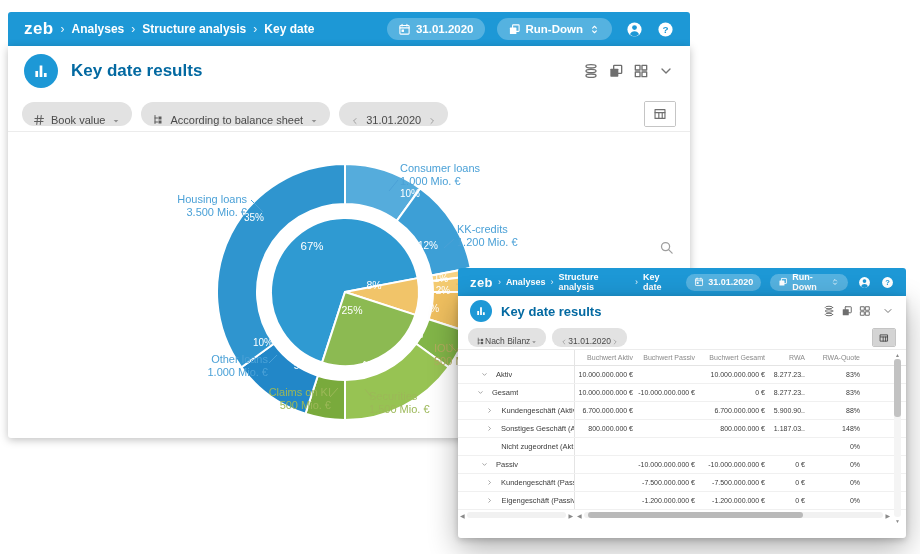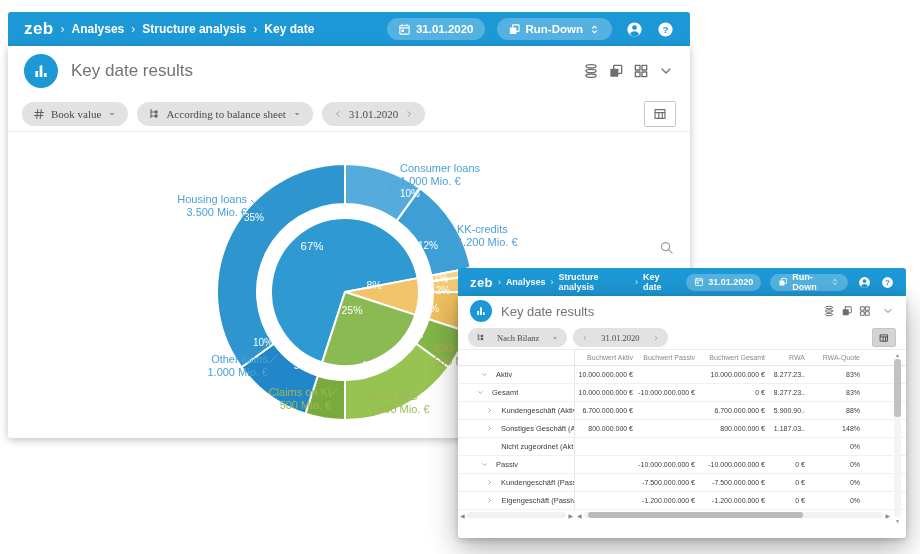--- a/index.html
+++ b/index.html
@@ -32,35 +32,35 @@
   .w-main{z-index:1;}
   .w-detail .card{width:448px;height:242px;border-radius:0 0 3px 3px;
       box-shadow:0 10px 30px rgba(0,0,0,.32), 0 2px 6px rgba(0,0,0,.18);position:relative;}
   .w-detail{filter:none;}
   .title-row{display:flex;align-items:center;}
   .w-main .title-row{height:50px;padding:0 16px;}
   .w-detail .title-row{height:30px;padding:0 12px;}
   .circ{border-radius:50%;background:#1D98D6;color:#fff;display:flex;align-items:center;justify-content:center;}
   .w-main .circ{width:34px;height:34px;font-size:18px;}
   .w-detail .circ{width:22px;height:22px;font-size:12px;}
-  .card-title{color:#737373;font-weight:400;}
+  .card-title{color:#0369a1;font-weight:700;}
   .w-main .card-title{font-size:17px;margin-left:13px;}
   .w-detail .card-title{font-size:13px;margin-left:9px;}
   .hdr-icons{margin-left:auto;display:flex;align-items:center;color:#6e6e6e;}
   .w-main .hdr-icons .ic{font-size:16px;margin-left:9px;}
   .w-detail .hdr-icons .ic{font-size:12px;margin-left:6px;}
   .hdr-icons .chev{margin-left:16px;color:#757575;}
   .w-detail .hdr-icons .chev{margin-left:11px;}
   
   .chips-row{display:flex;align-items:center;border-bottom:1px solid #ececec;box-sizing:border-box;}
   .w-main .chips-row{height:36px;padding:0 14px;gap:9px;}
   .w-detail .chips-row{height:24px;padding:0 10px;gap:6px;}
-  .chip{display:inline-flex;align-items:center;background:#e2e2e2;color:#4a4a4a;cursor:pointer;white-space:nowrap;font-family:Liberation Serif, serif;}
+  .chip{display:inline-flex;align-items:flex-end;background:#e2e2e2;color:#4a4a4a;cursor:pointer;white-space:nowrap;}
   .w-main .chip{height:24px;border-radius:12px;padding:0 11px;font-size:11px;gap:6px;}
-  .w-detail .chip{height:17px;border-radius:9px;padding:1px 8px;font-size:8.5px;gap:12px;}
+  .w-detail .chip{height:17px;border-radius:9px;padding:1px 8px;font-size:8.5px;gap:0;}
   .chip.outlined{background:#fff;border:1px solid #ccc;}
   .chip .ic{color:#5d5d5d;}
   .w-main .chip .ic{font-size:12px;}
   .w-detail .chip .ic{font-size:9px;}
   .chip .caret{color:#8f8f8f;}
   .w-main .chip .caret{font-size:10px;}
   .w-detail .chip .caret{font-size:8px;}
   .toggle-group{margin-left:auto;display:flex;border:1px solid #c5c5c5;border-radius:2px;overflow:hidden;}
   .toggle-btn{display:flex;align-items:center;justify-content:center;background:#fff;color:#6f6f6f;border:none;padding:0;cursor:pointer;}
   .w-main .toggle-btn{width:30px;height:24px;font-size:14px;}

